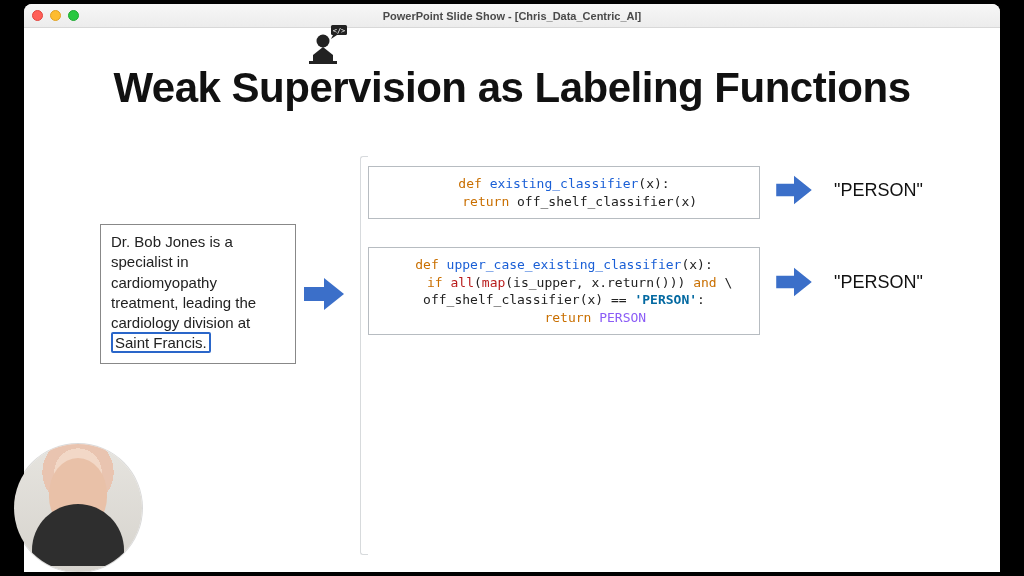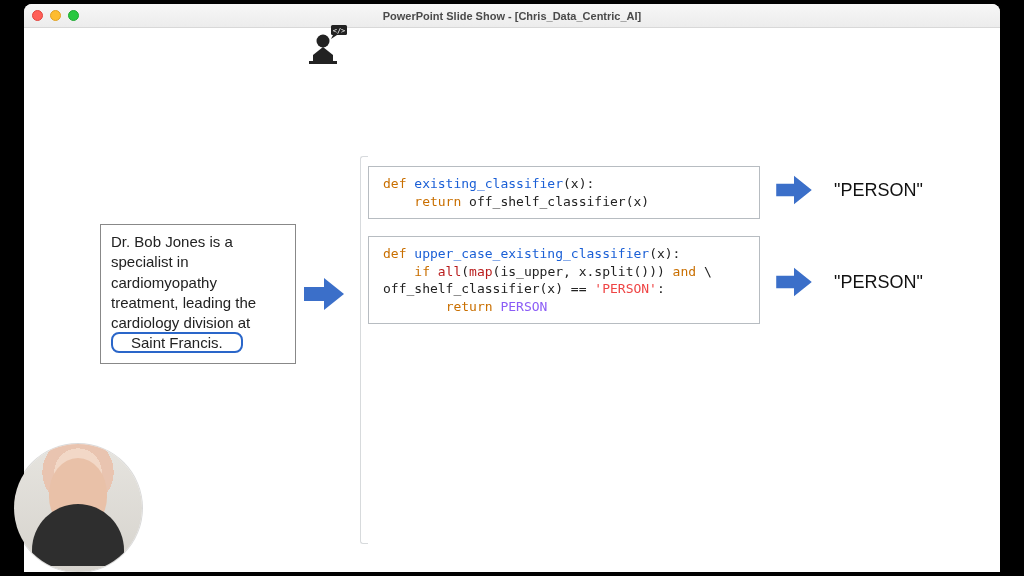--- a/index.html
+++ b/index.html
@@ -61,40 +61,41 @@
     margin-top: 58px;
     width: 196px;
     border: 1px solid #888;
     padding: 7px 10px 9px 10px;
     font-size: 15px;
     line-height: 1.35;
     color: #222;
   }
   .highlight {
     border: 2px solid #2a66c9;
-    border-radius: 8px;
-    padding: 0 18px;
+    border-radius: 2px;
+    padding: 0 2px;
   }
   .arrow {
     flex: none;
     margin: 0 6px;
   }
   .arrow.big { margin-top: 110px; }
   .arrow svg { display: block; }
   .coder-icon {
     position: absolute;
     left: 283px; top: -3px;
     color: #222;
   }
   .codecol {
     flex: none;
     margin-left: 16px;
     display: flex; flex-direction: column;
-    gap: 17px;
+    gap: 28px;
     position: relative;
+    text-align: center;
   }
   .bracket {
     position: absolute;
     left: -8px; top: -10px; bottom: -220px;
     width: 8px;
     border-left: 1px solid #b7bcc1;
     border-top: 1px solid #b7bcc1;
     border-bottom: 1px solid #b7bcc1;
     border-radius: 3px 0 0 3px;
     opacity: 0.55;
@@ -105,21 +106,21 @@
     font-family: "Menlo", "Consolas", monospace;
     font-size: 13px;
     line-height: 1.35;
     color: #222;
     white-space: pre;
     width: 392px;
   }
   .kw { color: #c96f00; }
   .fn { color: #1a5fd6; }
   .builtin { color: #b91c1c; }
-  .str { color: #ef4444; }
+  .str { color: #0369a1; font-weight: bold; }
   .const { color: #8b5cf6; }
   .outcol {
     margin-left: 8px;
     display: flex; flex-direction: column;
     gap: 60px;
     margin-top: 8px;
   }
   .outrow {
     display: flex; align-items: center; gap: 14px;
   }
@@ -178,20 +179,21 @@
   <div class="titlebar">
     <div class="traffic">
       <div class="tl r"></div>
       <div class="tl y"></div>
       <div class="tl g"></div>
     </div>
     <div class="titletext">PowerPoint Slide Show - [Chris_Data_Centric_AI]</div>
   </div>
 
   <div class="slide">
+    <h1 class="slide-title">Weak Supervision as Labeling Functions</h1>
 
     <div class="coder-icon">
       <svg width="44" height="40" viewBox="0 0 44 40">
         <rect x="24" y="0" width="16" height="10" rx="1.5" fill="#222"></rect>
         <text x="32" y="8" font-size="7" text-anchor="middle" fill="#fff" font-family="monospace">&lt;/&gt;</text>
         <polygon points="26,10 30,10 24,14" fill="#222"></polygon>
         <circle cx="16" cy="16" r="6.5" fill="#222"></circle>
         <rect x="6" y="30" width="20" height="8" fill="#222"></rect>
         <path d="M6 30 L16 22 L26 30 Z" fill="#222"></path>
         <rect x="2" y="36" width="28" height="3" fill="#222"></rect>
@@ -209,21 +211,21 @@
           <polygon points="2,11 22,11 22,2 42,18 22,34 22,25 2,25" fill="#3b6fc9"></polygon>
         </svg>
       </div>
 
       <div class="codecol">
         <div class="bracket"></div>
         <div class="codebox"><span class="kw">def</span> <span class="fn">existing_classifier</span><span>(x):</span>
 <span>    </span><span class="kw">return</span><span> off_shelf_classifier(x)</span></div>
 
         <div class="codebox"><span class="kw">def</span> <span class="fn">upper_case_existing_classifier</span><span>(x):</span>
-<span>    </span><span class="kw">if</span><span> </span><span class="builtin">all</span><span>(</span><span class="builtin">map</span><span>(is_upper, x.split())) </span><span class="kw">and</span><span> \</span>
+<span>    </span><span class="kw">if</span><span> </span><span class="builtin">all</span><span>(</span><span class="builtin">map</span><span>(is_upper, x.return())) </span><span class="kw">and</span><span> \</span>
 <span>off_shelf_classifier(x) == </span><span class="str">'PERSON'</span><span>:</span>
 <span>        </span><span class="kw">return</span><span> </span><span class="const">PERSON</span></div>
       </div>
 
       <div class="outcol">
         <div class="outrow">
           <div class="arrow">
             <svg width="40" height="32" viewBox="0 0 44 36">
               <polygon points="2,11 22,11 22,2 42,18 22,34 22,25 2,25" fill="#3b6fc9"></polygon>
             </svg>

